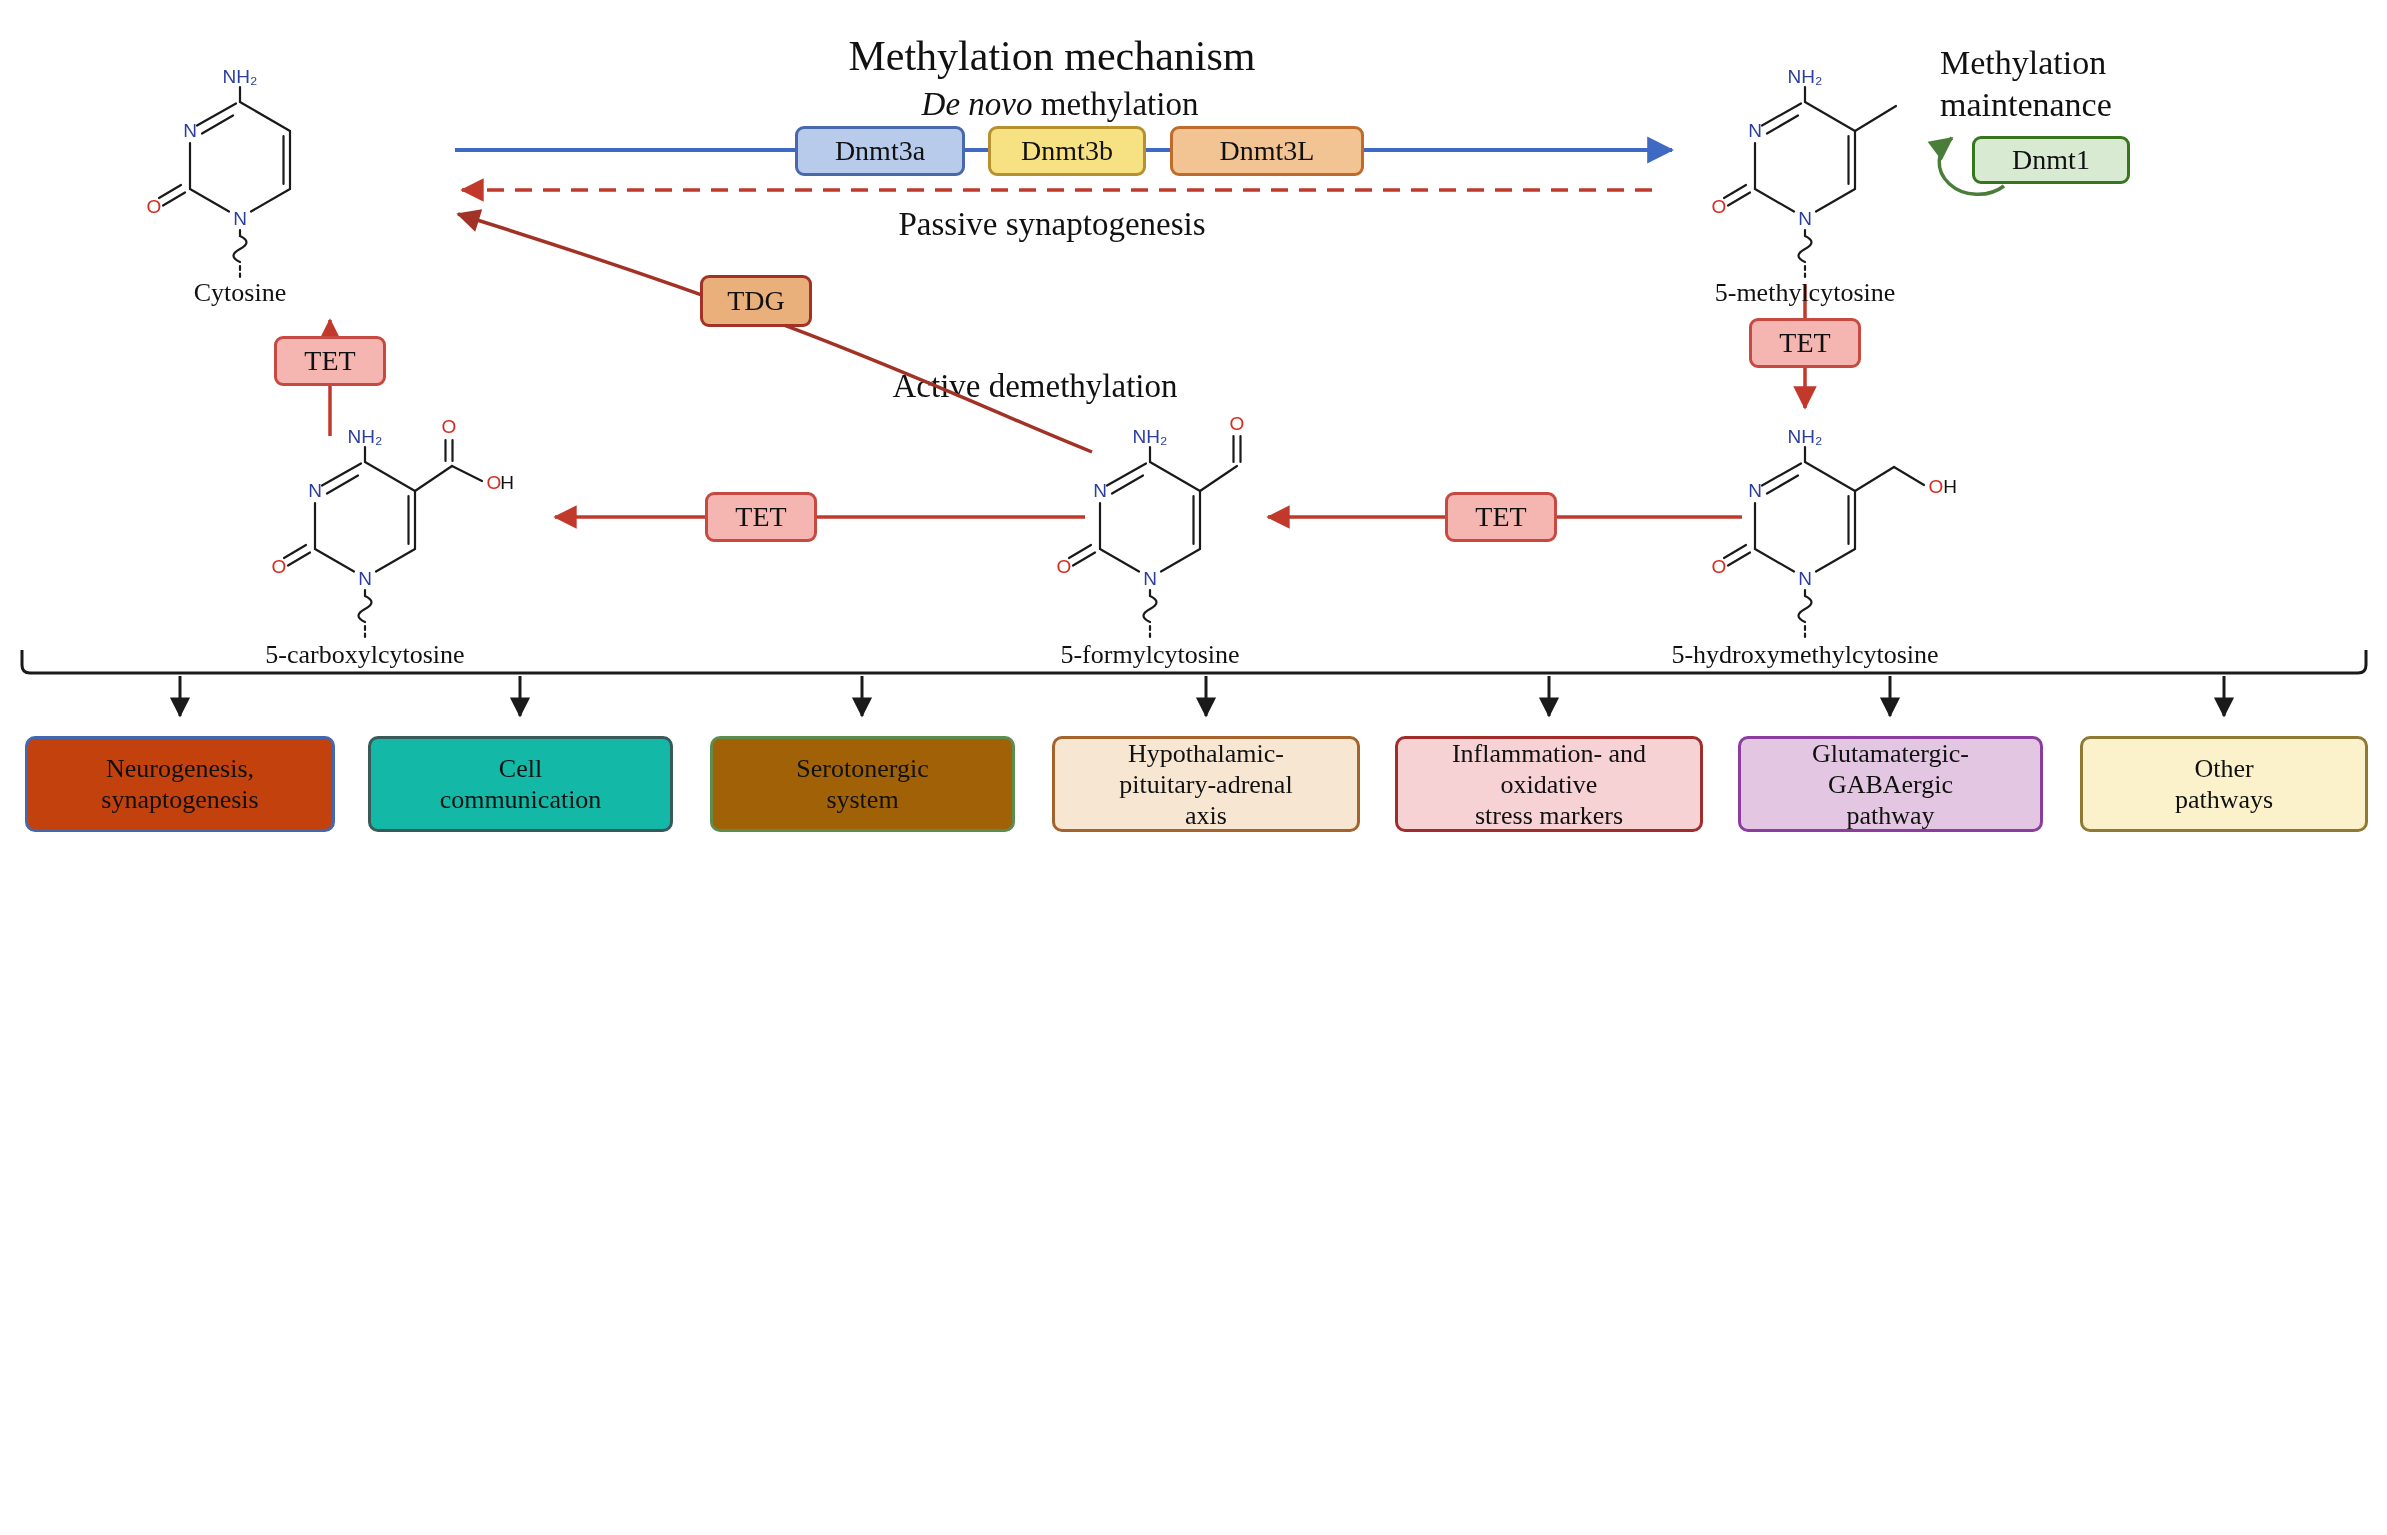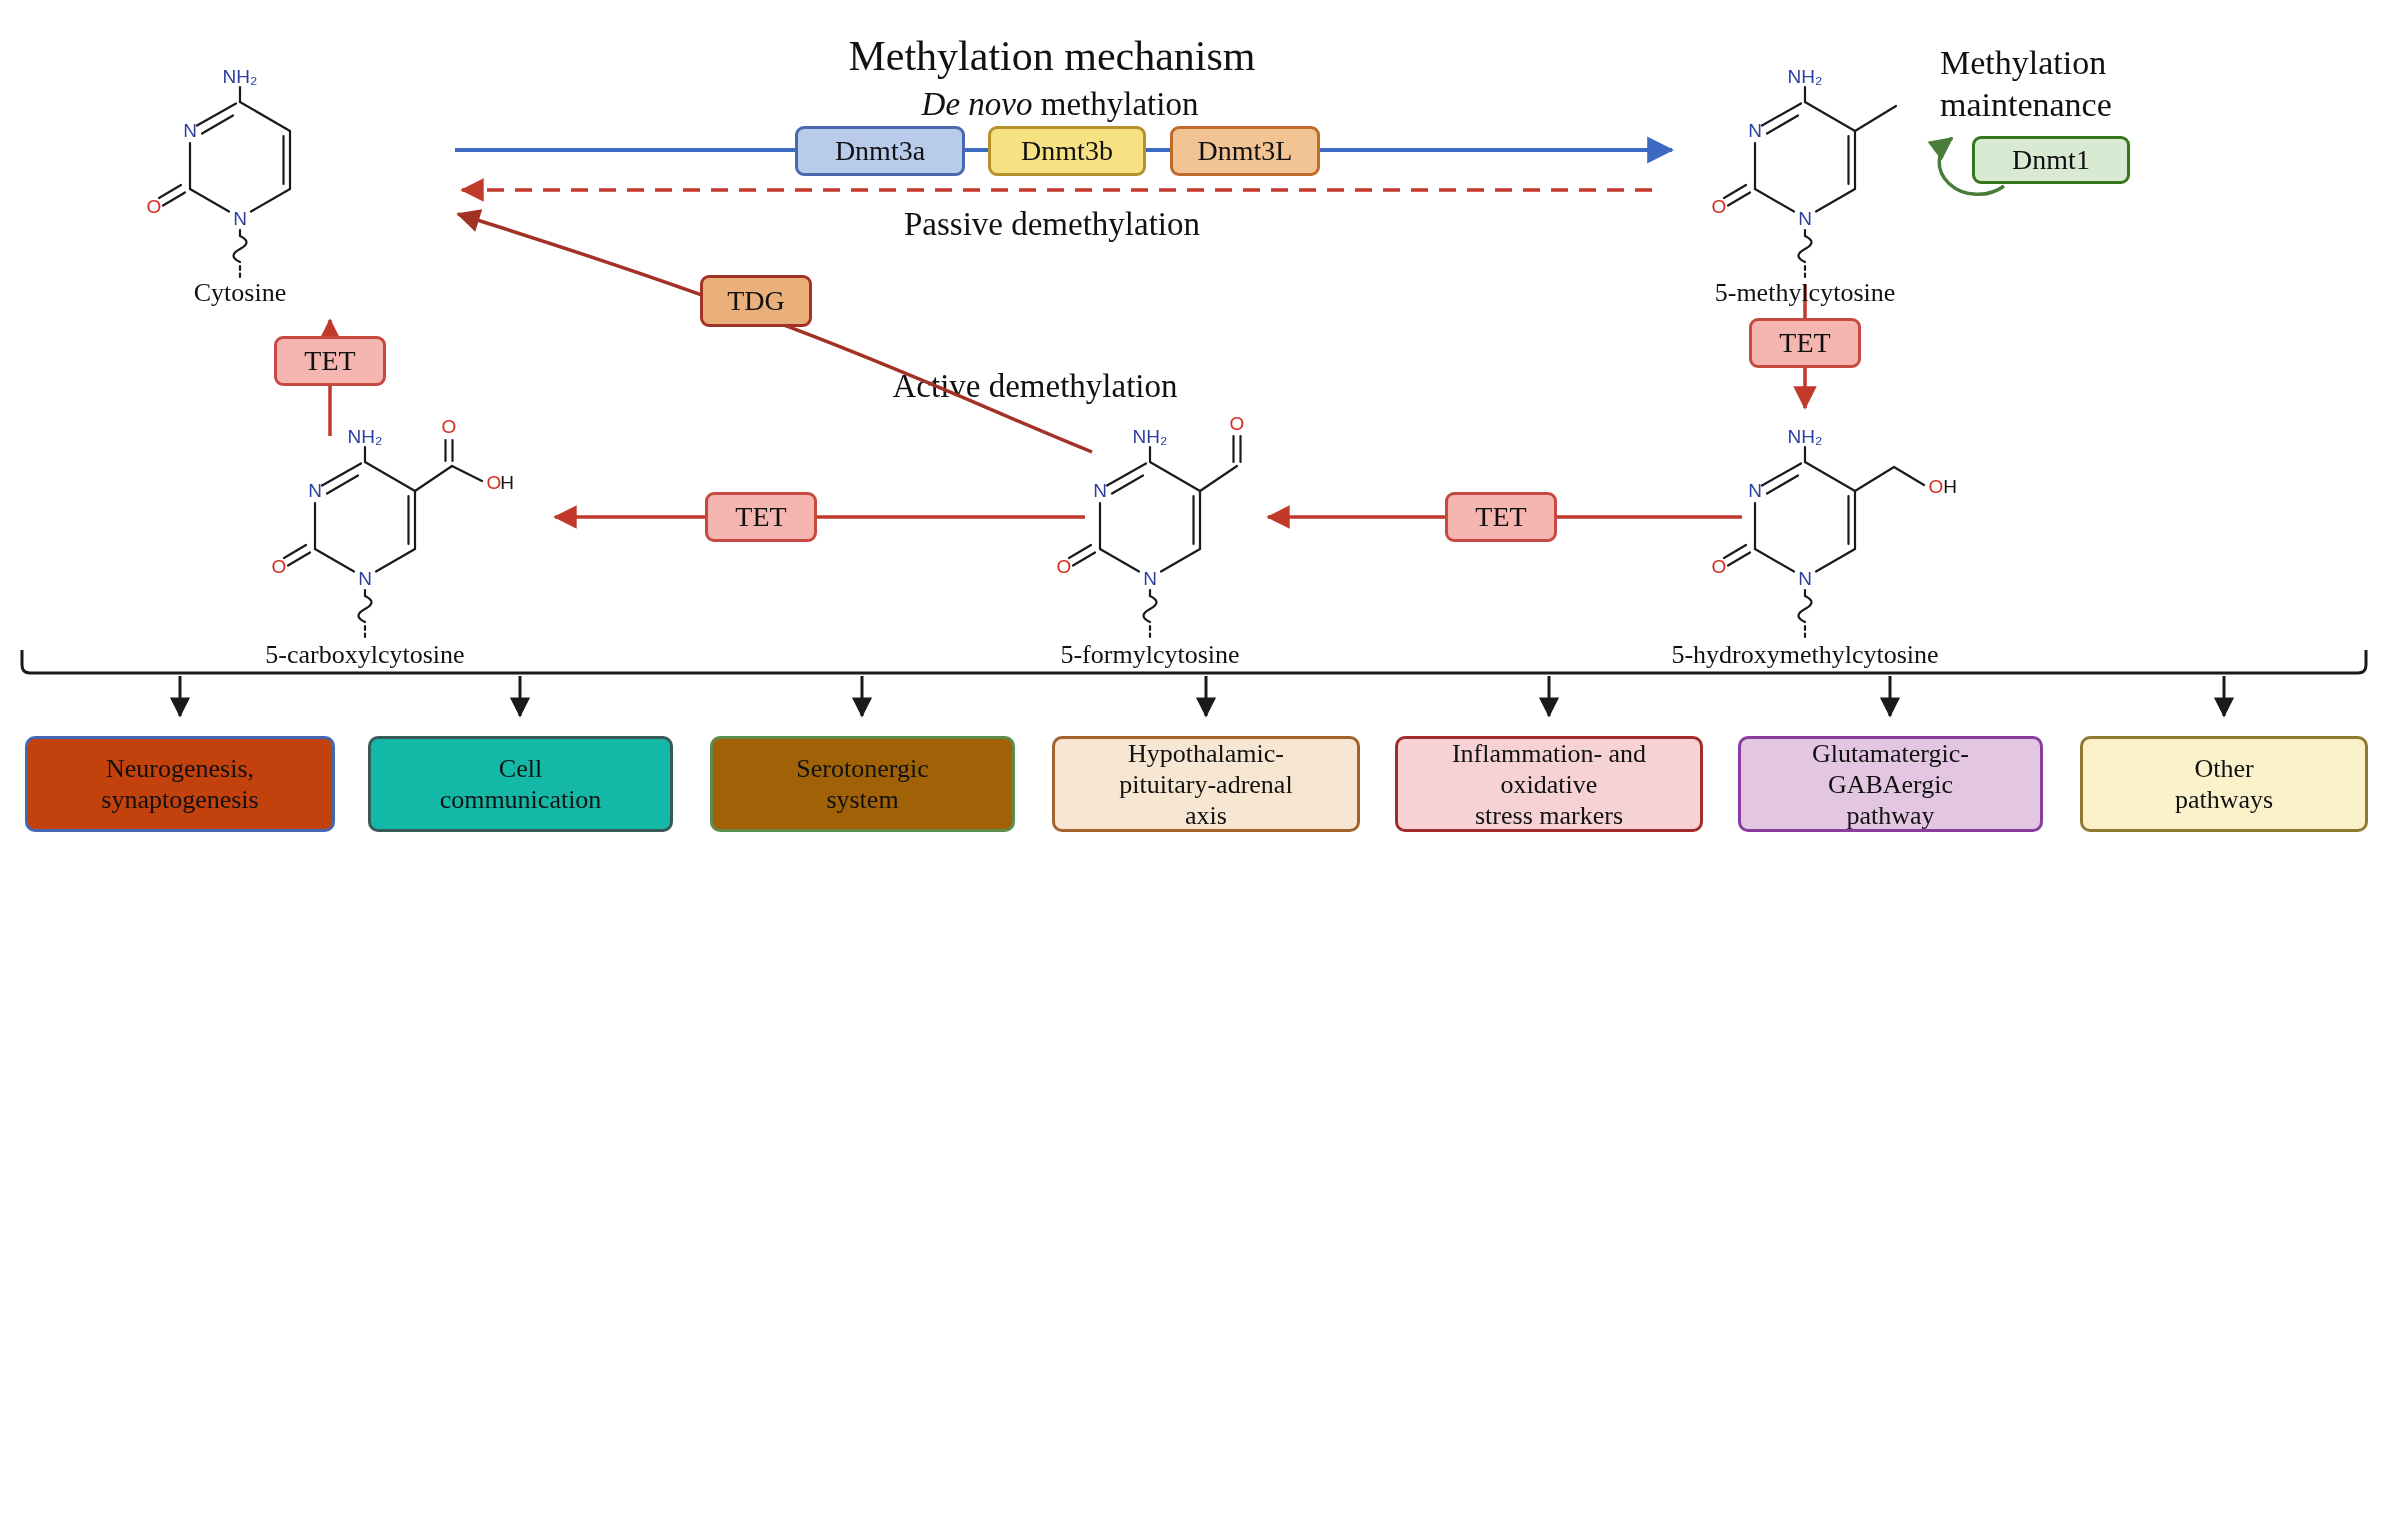--- a/index.html
+++ b/index.html
@@ -95,32 +95,32 @@
   <line x1="520" y1="676" x2="520" y2="716" stroke="#1a1a1a" stroke-width="3" marker-end="url(#ab-black)"></line>
   <line x1="862" y1="676" x2="862" y2="716" stroke="#1a1a1a" stroke-width="3" marker-end="url(#ab-black)"></line>
   <line x1="1206" y1="676" x2="1206" y2="716" stroke="#1a1a1a" stroke-width="3" marker-end="url(#ab-black)"></line>
   <line x1="1549" y1="676" x2="1549" y2="716" stroke="#1a1a1a" stroke-width="3" marker-end="url(#ab-black)"></line>
   <line x1="1890" y1="676" x2="1890" y2="716" stroke="#1a1a1a" stroke-width="3" marker-end="url(#ab-black)"></line>
   <line x1="2224" y1="676" x2="2224" y2="716" stroke="#1a1a1a" stroke-width="3" marker-end="url(#ab-black)"></line>
 </svg>
 
 <div class="abs title ctr" style="left:1052px;top:32px">Methylation mechanism</div>
 <div class="abs sect ctr" style="left:1060px;top:86px"><i>De novo</i><span> methylation</span></div>
-<div class="abs sect ctr" style="left:1052px;top:206px">Passive demethylation</div>
+<div class="abs sect ctr" style="left:1052px;top:206px">Passive synaptogenesis</div>
 <div class="abs sect ctr" style="left:1035px;top:368px">Active demethylation</div>
 <div class="abs maint" style="left:1940px;top:42px">Methylation
 maintenance</div>
 
 <div class="ebox dnmt3a" style="left:795px;top:126px;width:170px;height:50px">
     <span>Dnmt3a</span>
   </div>
 <div class="ebox dnmt3b" style="left:988px;top:126px;width:158px;height:50px">
     <span>Dnmt3b</span>
   </div>
-<div class="ebox dnmt3l" style="left:1170px;top:126px;width:150px;height:50px">
+<div class="ebox dnmt3l" style="left:1170px;top:126px;width:194px;height:50px">
     <span>Dnmt3L</span>
   </div>
 <div class="ebox dnmt1" style="left:1972px;top:136px;width:158px;height:48px">
     <span>Dnmt1</span>
   </div>
 
 <div class="ebox tetbox" style="left:1749px;top:318px;width:112px;height:50px">
     <span>TET</span>
   </div>
 <div class="ebox tetbox" style="left:1445px;top:492px;width:112px;height:50px">

